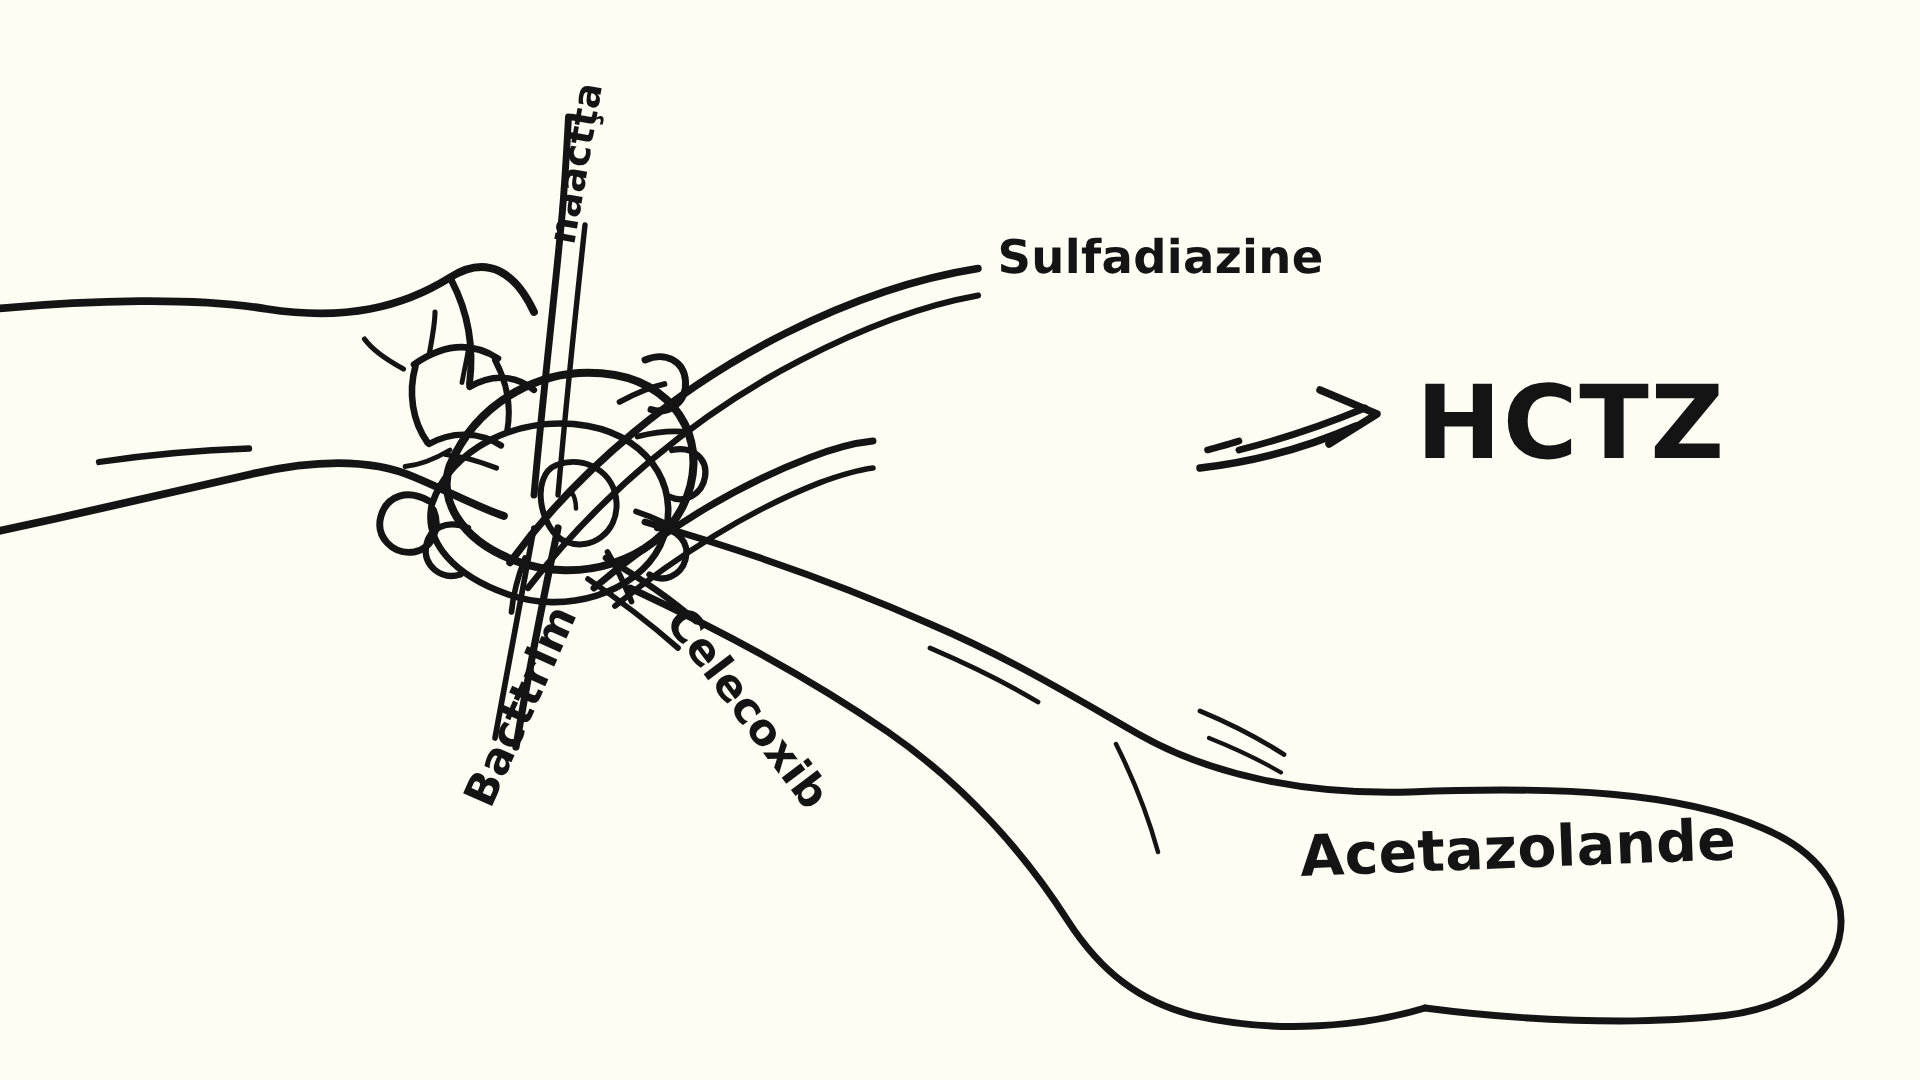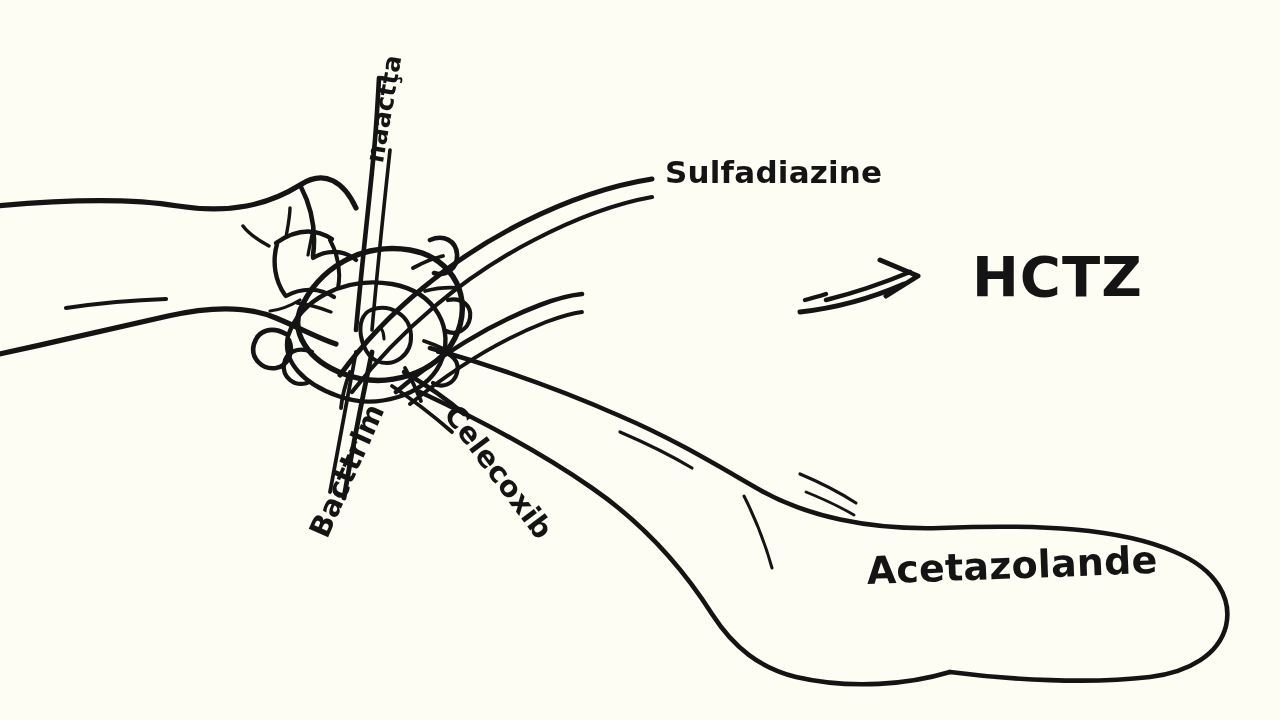--- a/index.html
+++ b/index.html
@@ -39,23 +39,23 @@
     left: 665px;
     top: 157px;
     font-size: 31px;
   }
   .lbl-sulfasalzzine {
     left: 590px;
     top: 276px;
     font-size: 28px;
   }
   .lbl-hctz {
-    left: 972px;
+    left: 944px;
     top: 249px;
-    font-size: 56px;
+    font-size: 68px;
     font-weight: 700;
     letter-spacing: 1px;
     font-family: "DejaVu Sans", sans-serif;
   }
   .lbl-acetazolande {
     left: 866px;
     top: 552px;
     font-size: 38px;
     transform: rotate(-2.2deg);
     transform-origin: left top;

